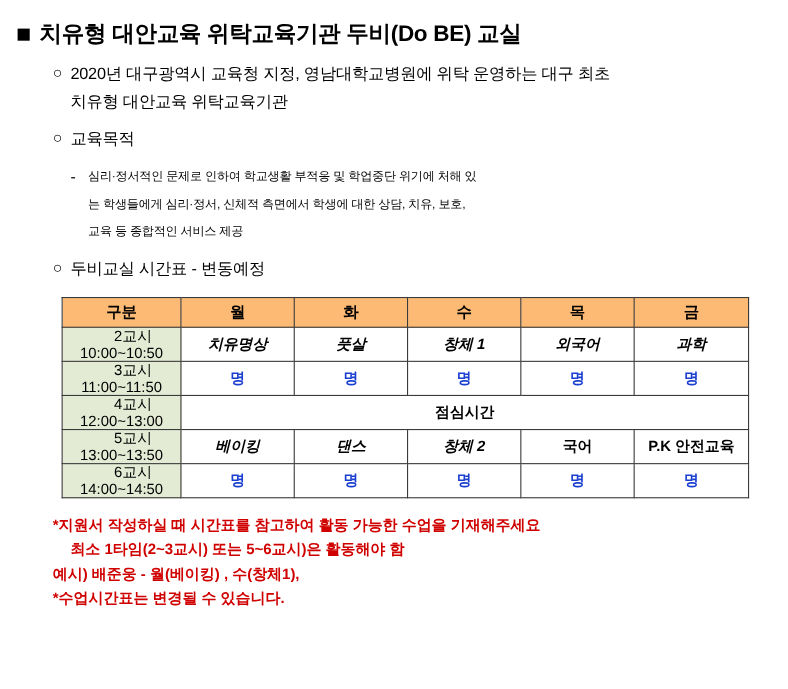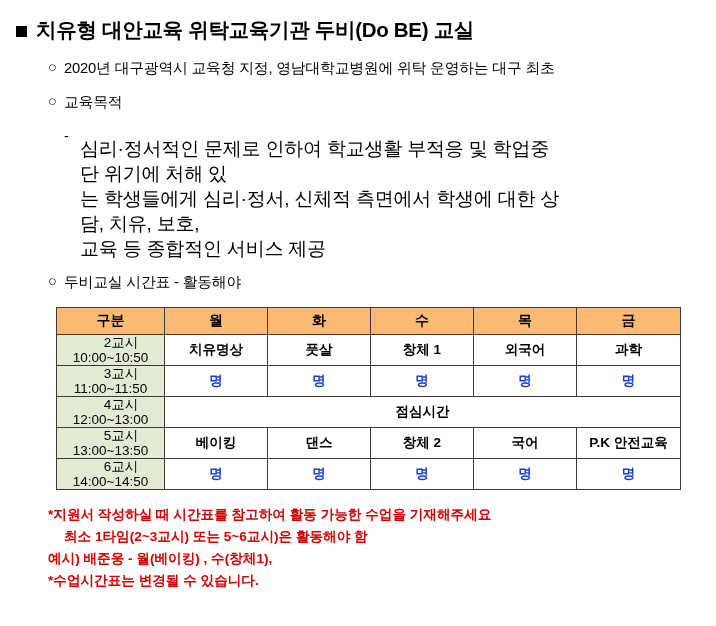--- a/index.html
+++ b/index.html
@@ -78,25 +78,24 @@
     margin-left: 16px;
     margin-bottom: 9px;
   }
   .dash {
     flex: 0 0 auto;
     width: 16px;
     font-size: 14.5px;
     line-height: 25px;
   }
   .sub-body {
-    font-size: 19px;
+    font-size: 11px;
     line-height: 25px;
     width: 545px;
     letter-spacing: -0.2px;
-    margin-top: 12px;
   }
   .sub-body .ln {
     display: block;
   }
   .sub-body .ln.j {
     display: flex;
     justify-content: space-between;
   }
 
   
@@ -126,20 +125,21 @@
     line-height: 15px;
     padding: 3px 0;
     font-weight: normal;
   }
   td.period .p1 { display: block; padding-left: 21px; }
   td.period .p2 { display: block; }
   td.subject {
     font-size: 14.5px;
     font-weight: bold;
     height: 32px;
+    font-style: italic;
   }
   td.count {
     color: #1a3fd0;
     font-weight: bold;
     font-size: 14px;
     height: 30px;
   }
   td.lunch {
     font-size: 14.5px;
     font-weight: bold;
@@ -172,20 +172,21 @@
   </div>
 
   <div class="bullets">
 
     <div class="bullet-item">
       <span class="circ">○</span>
       <span class="bullet-body b-wide">
         <span class="justify-line">
           <span>2020년 대구광역시 교육청 지정, 영남대학교병원에 위탁 운영하는 대구 최초</span>
         </span>
+        <span>치유형 대안교육 위탁교육기관</span>
       </span>
     </div>
 
     <div class="bullet-item">
       <span class="circ">○</span>
       <span class="bullet-body">교육목적</span>
     </div>
 
     <div class="sub-item">
       <span class="dash">-</span>
@@ -195,21 +196,21 @@
         </span>
         <span class="ln j">
           <span>는 학생들에게 심리·정서, 신체적 측면에서 학생에 대한 상담, 치유, 보호,</span>
         </span>
         <span class="ln">교육 등 종합적인 서비스 제공</span>
       </span>
     </div>
 
     <div class="bullet-item">
       <span class="circ">○</span>
-      <span class="bullet-body">두비교실 시간표 - 활동해야</span>
+      <span class="bullet-body">두비교실 시간표 - 변동예정</span>
     </div>
 
   </div>
 
   <table class="schedule">
     <colgroup>
       <col style="width:108px">
       <col style="width:103px">
       <col style="width:103px">
       <col style="width:103px">

